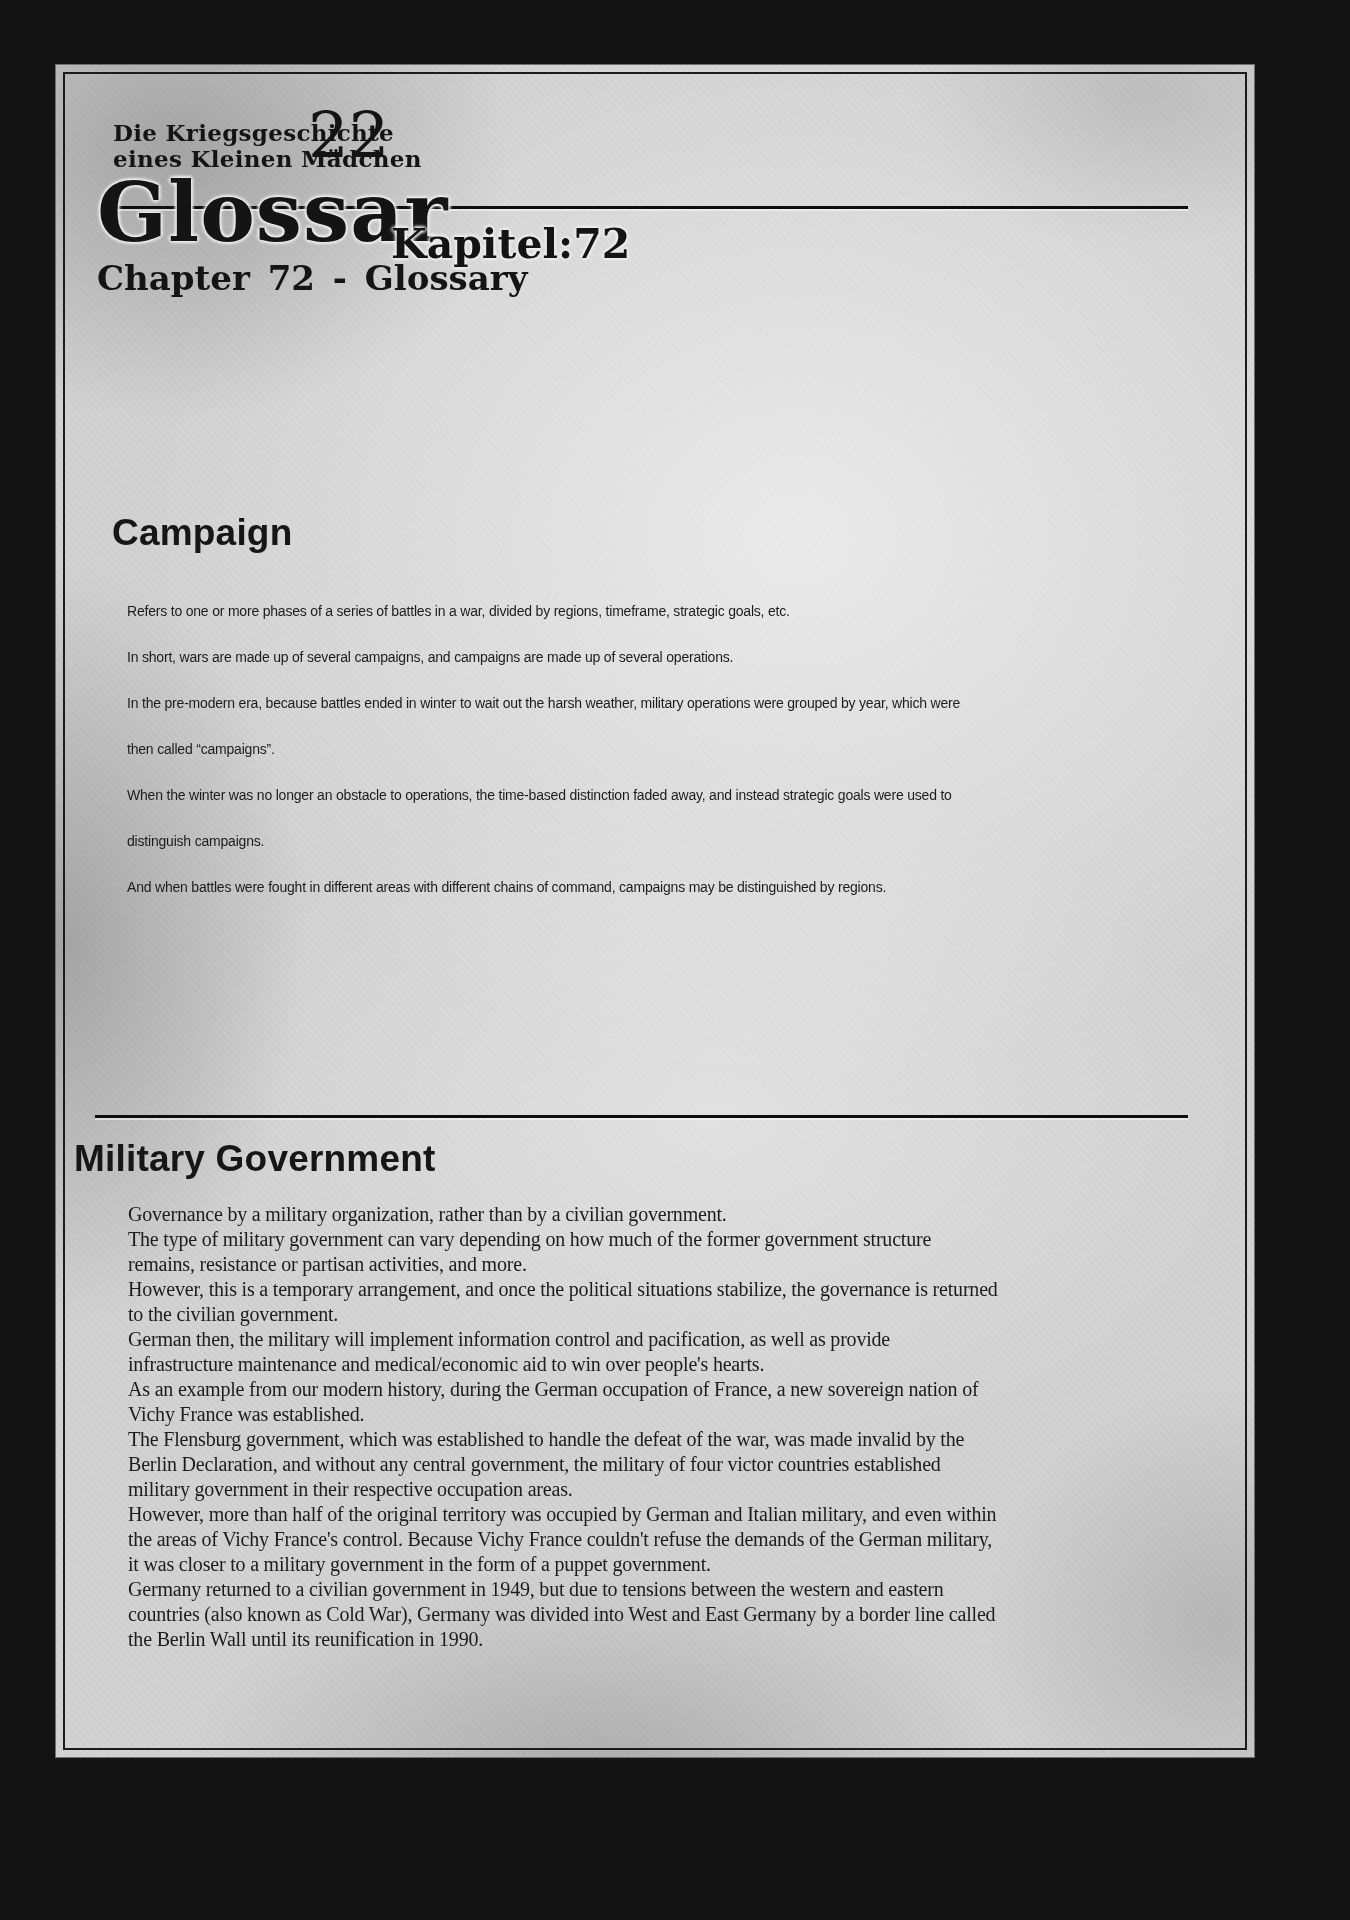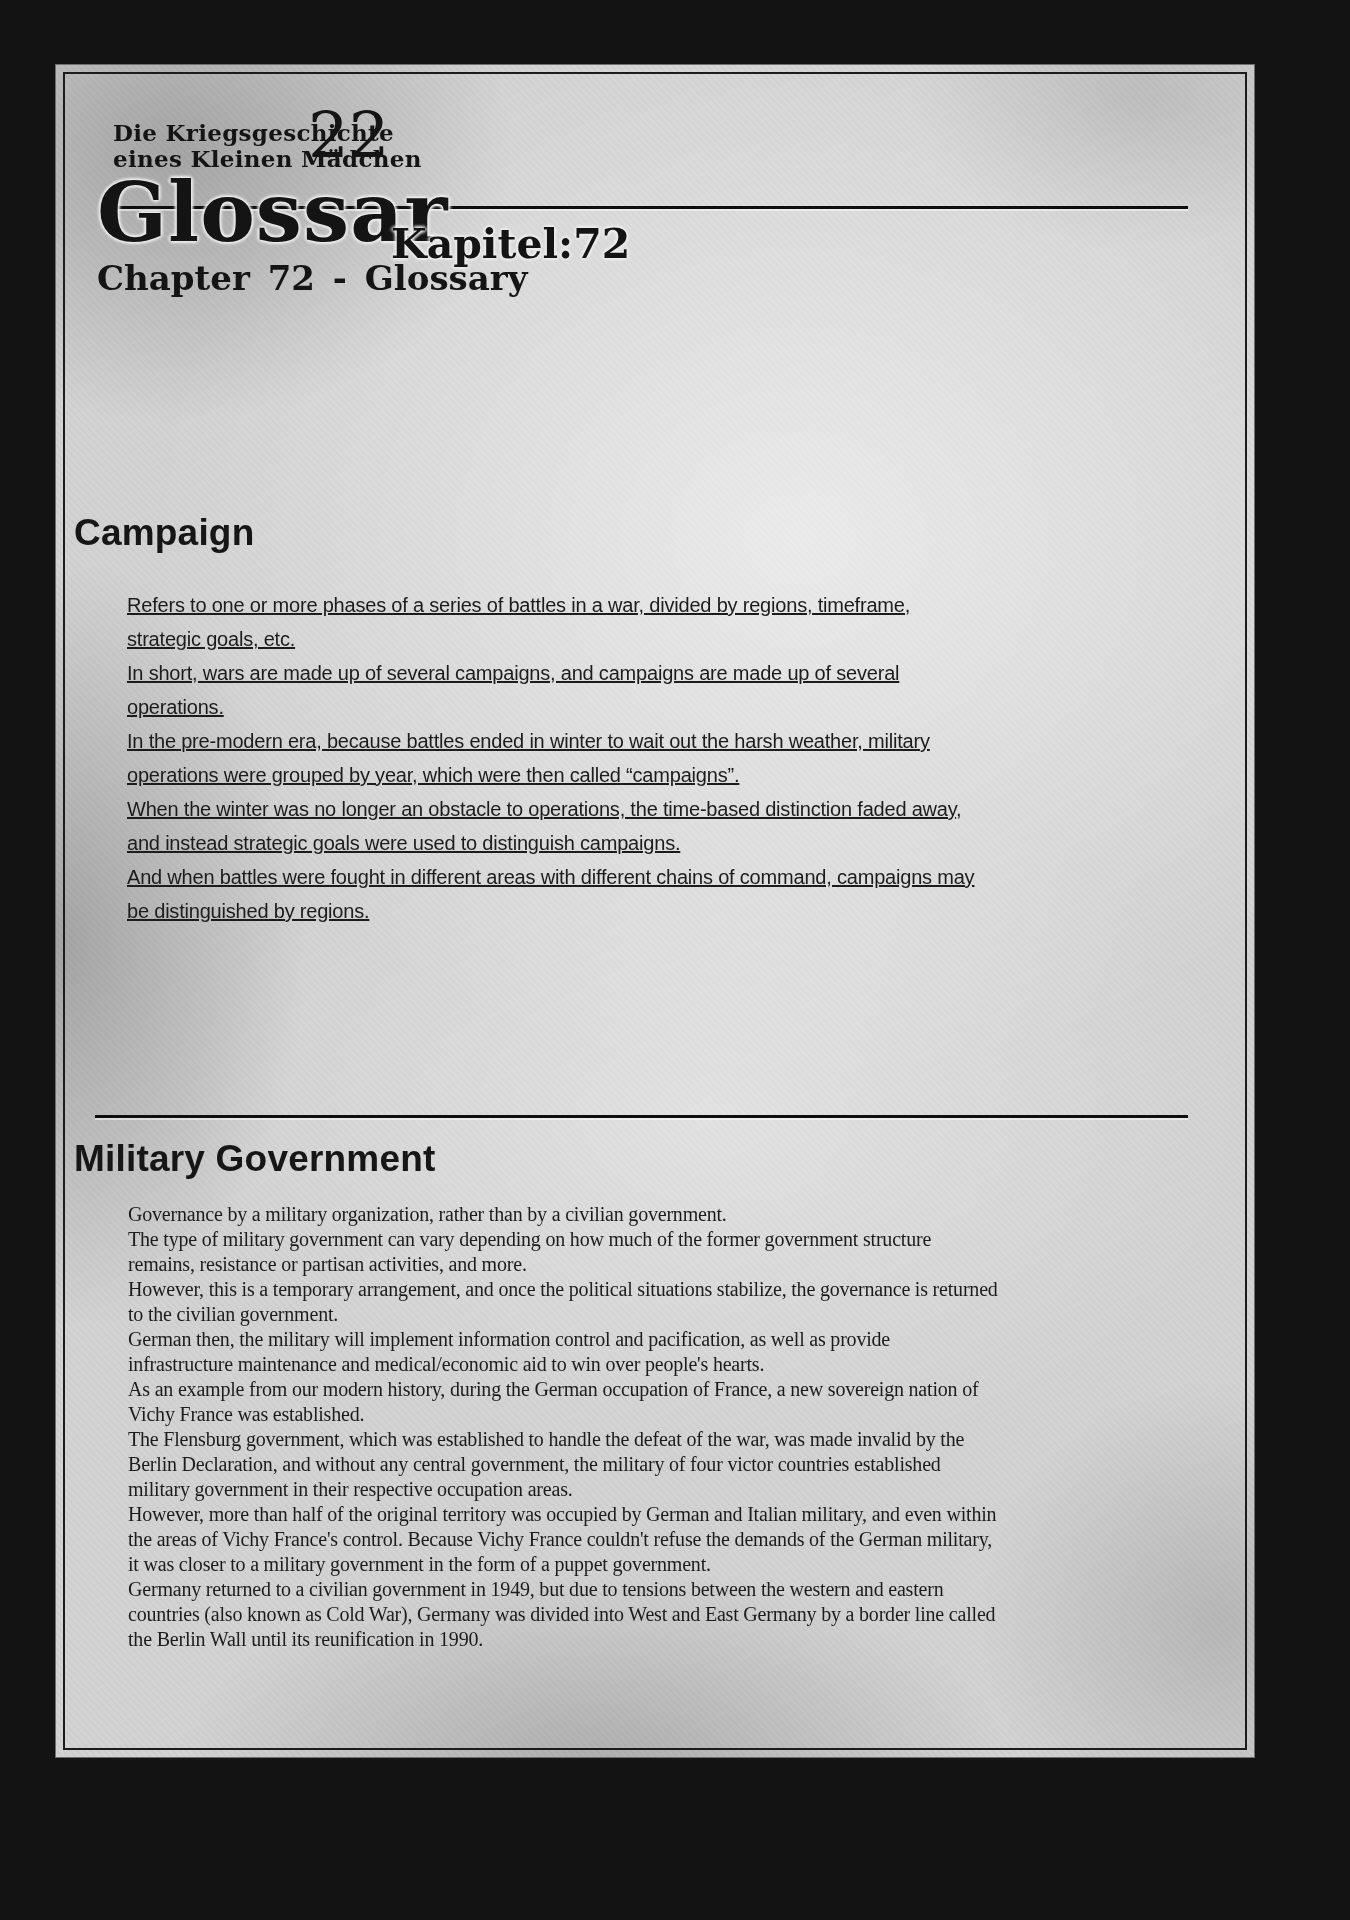--- a/index.html
+++ b/index.html
@@ -56,27 +56,27 @@
   }
   .chapter-subtitle{
     position:absolute;left:42px;top:200px;
     font-size:34px;line-height:28px;word-spacing:6px;
   }
   .section-heading{
     position:absolute;left:19px;
     font-weight:bold;font-size:37px;line-height:42px;
     color:#161616;letter-spacing:0.2px;
   }
-  .heading-campaign{top:448px;}
+  .heading-campaign{top:448px;margin-left:38px;}
   .heading-military{top:1074px;}
   .section-body{position:absolute;color:#1c1c1c;}
   .section-body p{margin:0;}
   .body-campaign{
     left:72px;top:524px;width:858px;
-    font-size:20px;line-height:34px;letter-spacing:-0.2px;text-decoration:underline;
+    font-size:14px;line-height:46px;letter-spacing:-0.2px;
   }
   .body-military{
     left:73px;top:1138px;width:870px;
     font-size:20px;line-height:25px;letter-spacing:-0.2px;font-family:Liberation Serif, serif;
   }
 </style>
 </head>
 <body>
 
 <div class="paper">

